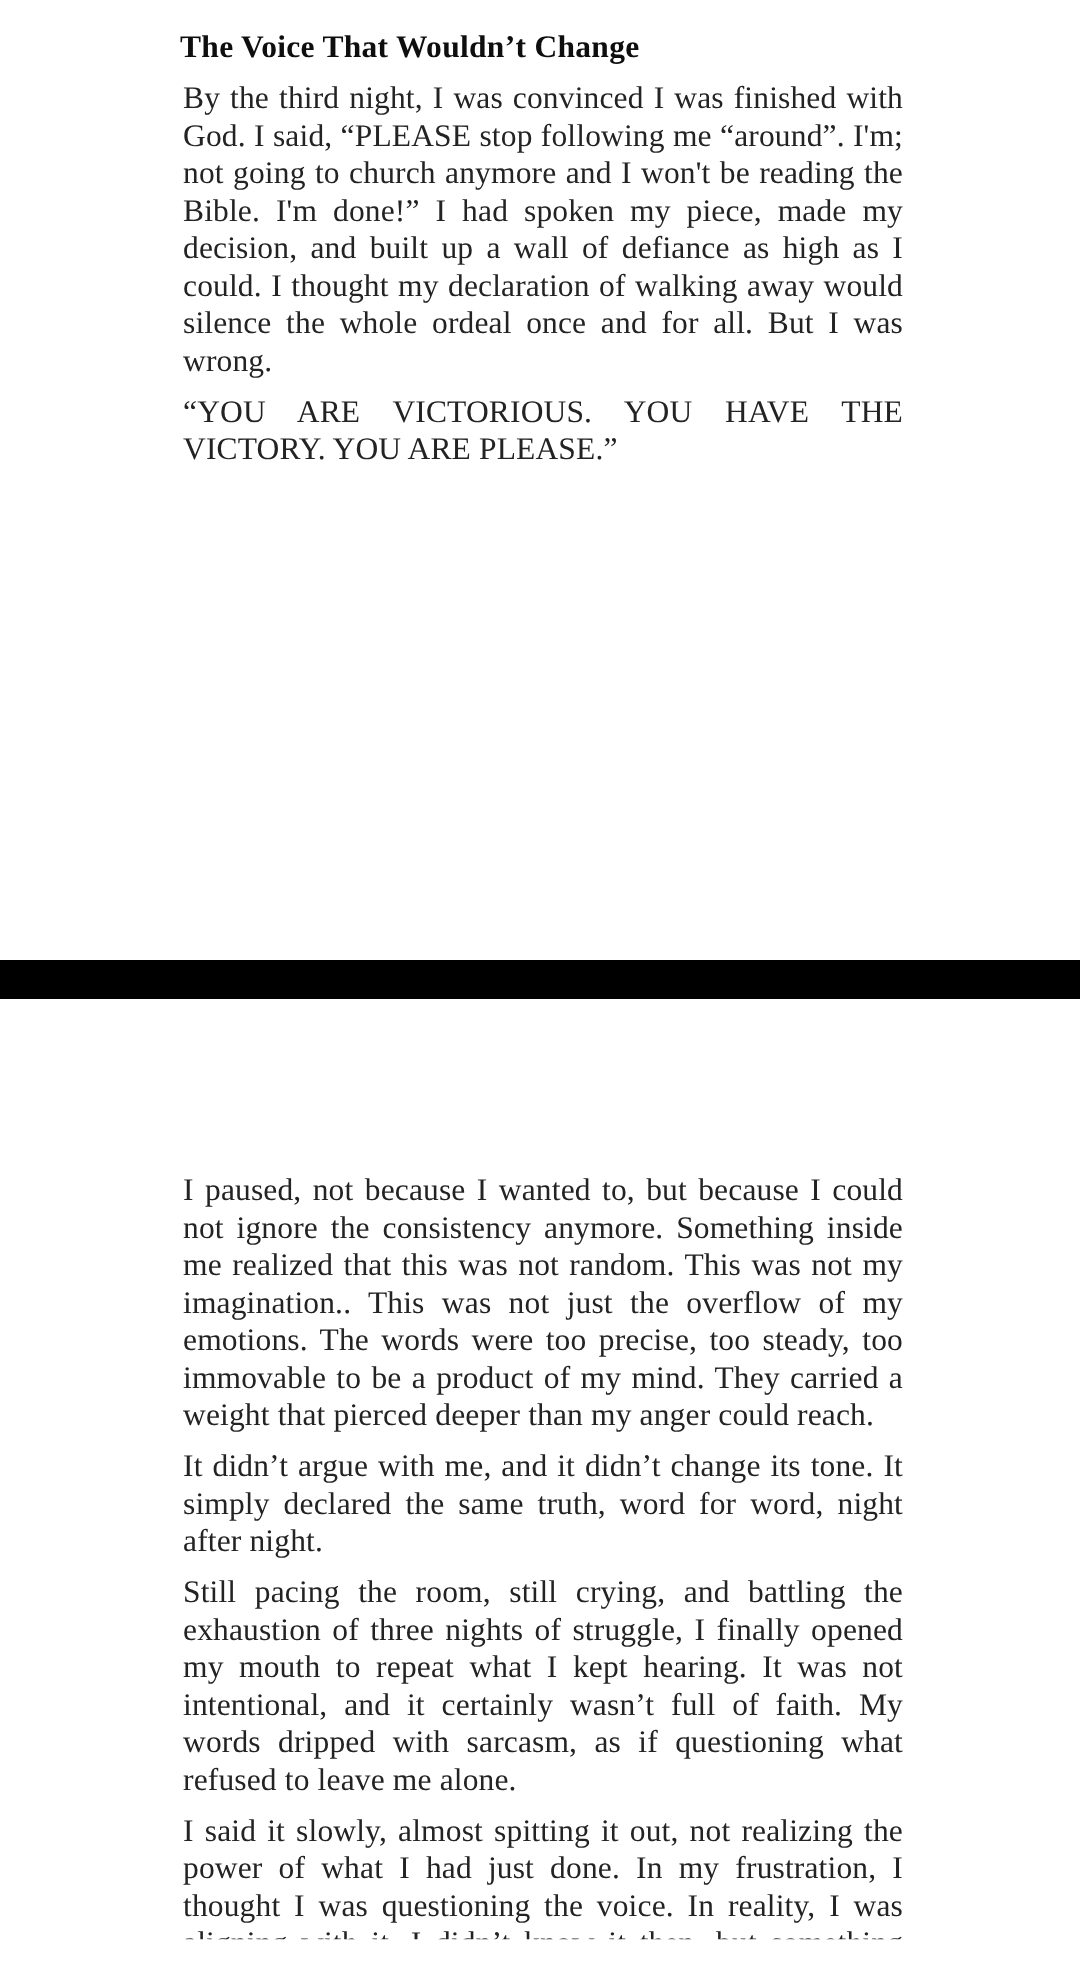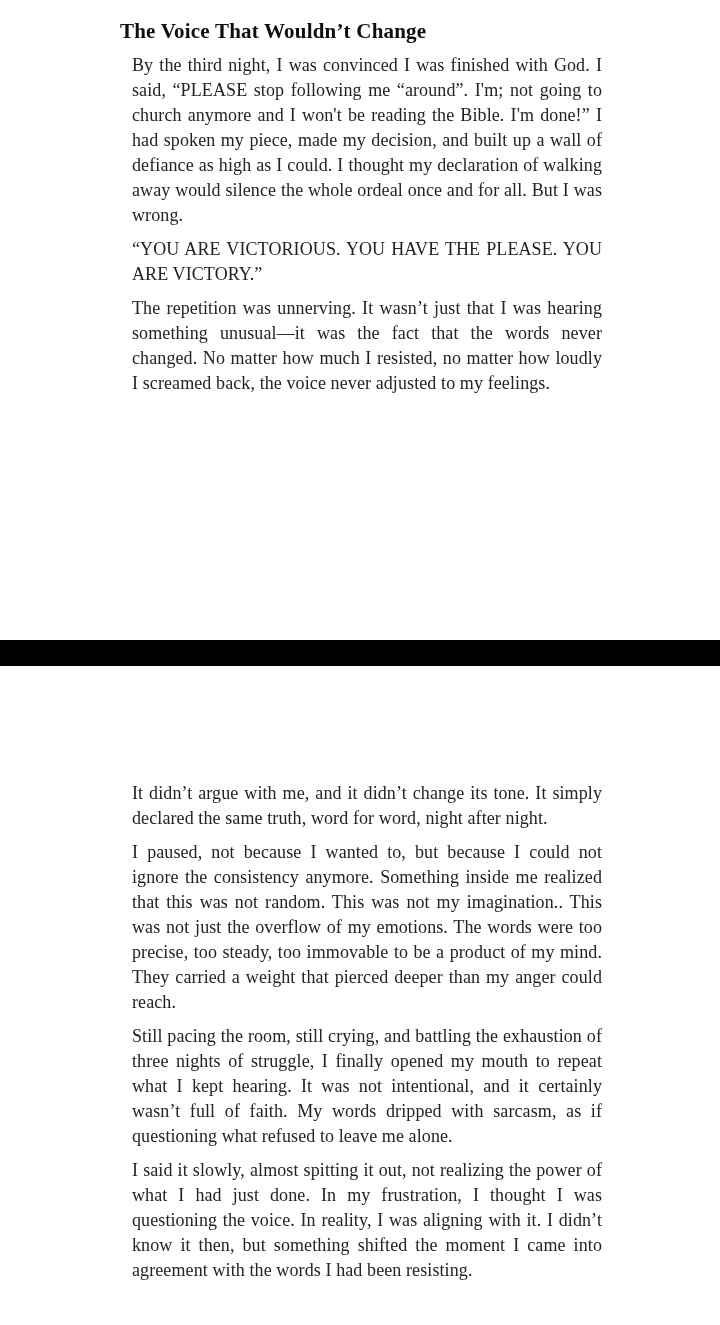--- a/index.html
+++ b/index.html
@@ -25,25 +25,25 @@
   #page2-text { top: 781px; }
   .chapter-title {
     font-size: 21px;
     line-height: 26px;
     font-weight: bold;
     color: #0e0e0e;
     margin: 0 0 9px 0;
     letter-spacing: 0.2px;
   }
   .para {
-    font-size: 18px;
+    font-size: 21px;
     line-height: 25px;
     text-align: justify;
     text-justify: inter-word;
-    margin: 0 0 9px 12px;
+    margin: 0 0 9px 2px;
     letter-spacing: 0.1px;
   }
   .para:last-child { margin-bottom: 0; }
   .page-divider {
     position: absolute;
     left: 0;
     top: 640px;
     width: 720px;
     height: 26px;
     background: #000000;
@@ -58,28 +58,27 @@
   }
 </style>
 </head>
 <body>
 
 <div id="viewport">
 
   <div class="page-text" id="page1-text">
     <h1 class="chapter-title">The Voice That Wouldn’t Change</h1>
     <p class="para">By the third night, I was convinced I was finished with God. I said, “PLEASE stop following me “around”. I'm; not going to church anymore and I won't be reading the Bible. I'm done!” I had spoken my piece, made my decision, and built up a wall of defiance as high as I could. I thought my declaration of walking away would silence the whole ordeal once and for all. But I was wrong.</p>
-    <p class="para">“YOU ARE VICTORIOUS. YOU HAVE THE PLEASE. YOU ARE VICTORY.”</p>
-    <p class="para">The repetition was unnerving. It wasn’t just that I was hearing something unusual—it was the fact that the words never changed. No matter how much I resisted, no matter how loudly I screamed back, the voice never adjusted to my feelings.</p>
+    <p class="para">“YOU ARE VICTORIOUS. YOU HAVE THE VICTORY. YOU ARE PLEASE.”</p>
   </div>
 
   <div class="page-divider"></div>
 
   <div class="page-text" id="page2-text">
+    <p class="para">I paused, not because I wanted to, but because I could not ignore the consistency anymore. Something inside me realized that this was not random. This was not my imagination.. This was not just the overflow of my emotions. The words were too precise, too steady, too immovable to be a product of my mind. They carried a weight that pierced deeper than my anger could reach.</p>
     <p class="para">It didn’t argue with me, and it didn’t change its tone. It simply declared the same truth, word for word, night after night.</p>
-    <p class="para">I paused, not because I wanted to, but because I could not ignore the consistency anymore. Something inside me realized that this was not random. This was not my imagination.. This was not just the overflow of my emotions. The words were too precise, too steady, too immovable to be a product of my mind. They carried a weight that pierced deeper than my anger could reach.</p>
     <p class="para">Still pacing the room, still crying, and battling the exhaustion of three nights of struggle, I finally opened my mouth to repeat what I kept hearing. It was not intentional, and it certainly wasn’t full of faith. My words dripped with sarcasm, as if questioning what refused to leave me alone.</p>
     <p class="para">I said it slowly, almost spitting it out, not realizing the power of what I had just done. In my frustration, I thought I was questioning the voice. In reality, I was aligning with it. I didn’t know it then, but something shifted the moment I came into agreement with the words I had been resisting.</p>
   </div>
 
   <div class="bottom-page-edge"></div>
 
 </div>
 
 </body></html>

